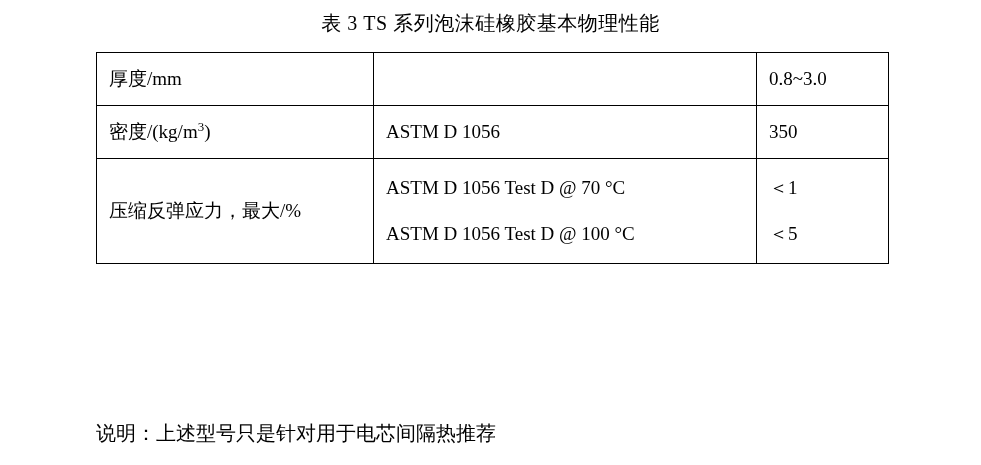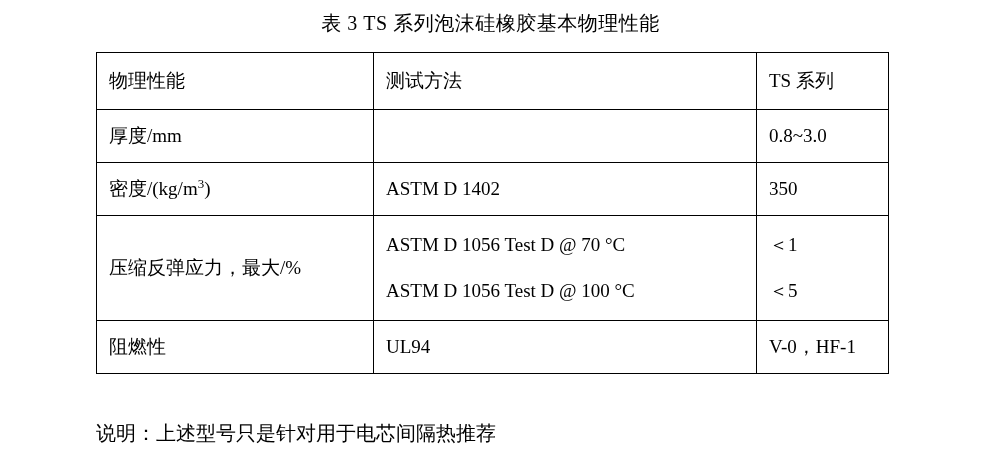--- a/index.html
+++ b/index.html
@@ -86,58 +86,48 @@
 
   <div class="caption">表 3 TS 系列泡沫硅橡胶基本物理性能</div>
 
   <table class="phys-table">
     <colgroup>
       <col class="c1">
       <col class="c2">
       <col class="c3">
     </colgroup>
     <tbody>
-      <tr class="header-row">
-        <td>物理性能</td>
-        <td>测试方法</td>
-        <td>TS 系列</td>
-      </tr>
 
       <tr class="data-row">
         <td>厚度/mm</td>
         <td></td>
         <td>0.8~3.0</td>
       </tr>
 
       <tr class="data-row">
         <td><span>密度/(kg/m</span><sup>3</sup><span>)</span></td>
-        <td>ASTM D 1402</td>
+        <td>ASTM D 1056</td>
         <td>350</td>
       </tr>
 
 
       <tr>
         <td>压缩反弹应力，最大/%</td>
         <td class="nopad-v">
           <div class="cell-stack">
             <div class="sub-line">ASTM D 1056 Test D @ 70 °C</div>
             <div class="sub-line">ASTM D 1056 Test D @ 100 °C</div>
           </div>
         </td>
         <td class="nopad-v">
           <div class="cell-stack">
             <div class="sub-line">＜1</div>
             <div class="sub-line">＜5</div>
           </div>
         </td>
       </tr>
 
-      <tr class="data-row">
-        <td>阻燃性</td>
-        <td>UL94</td>
-        <td>V-0，HF-1</td>
-      </tr>
     </tbody>
   </table>
 
   <div class="note">说明：上述型号只是针对用于电芯间隔热推荐</div>
 
 </div>
 
 </body></html>

